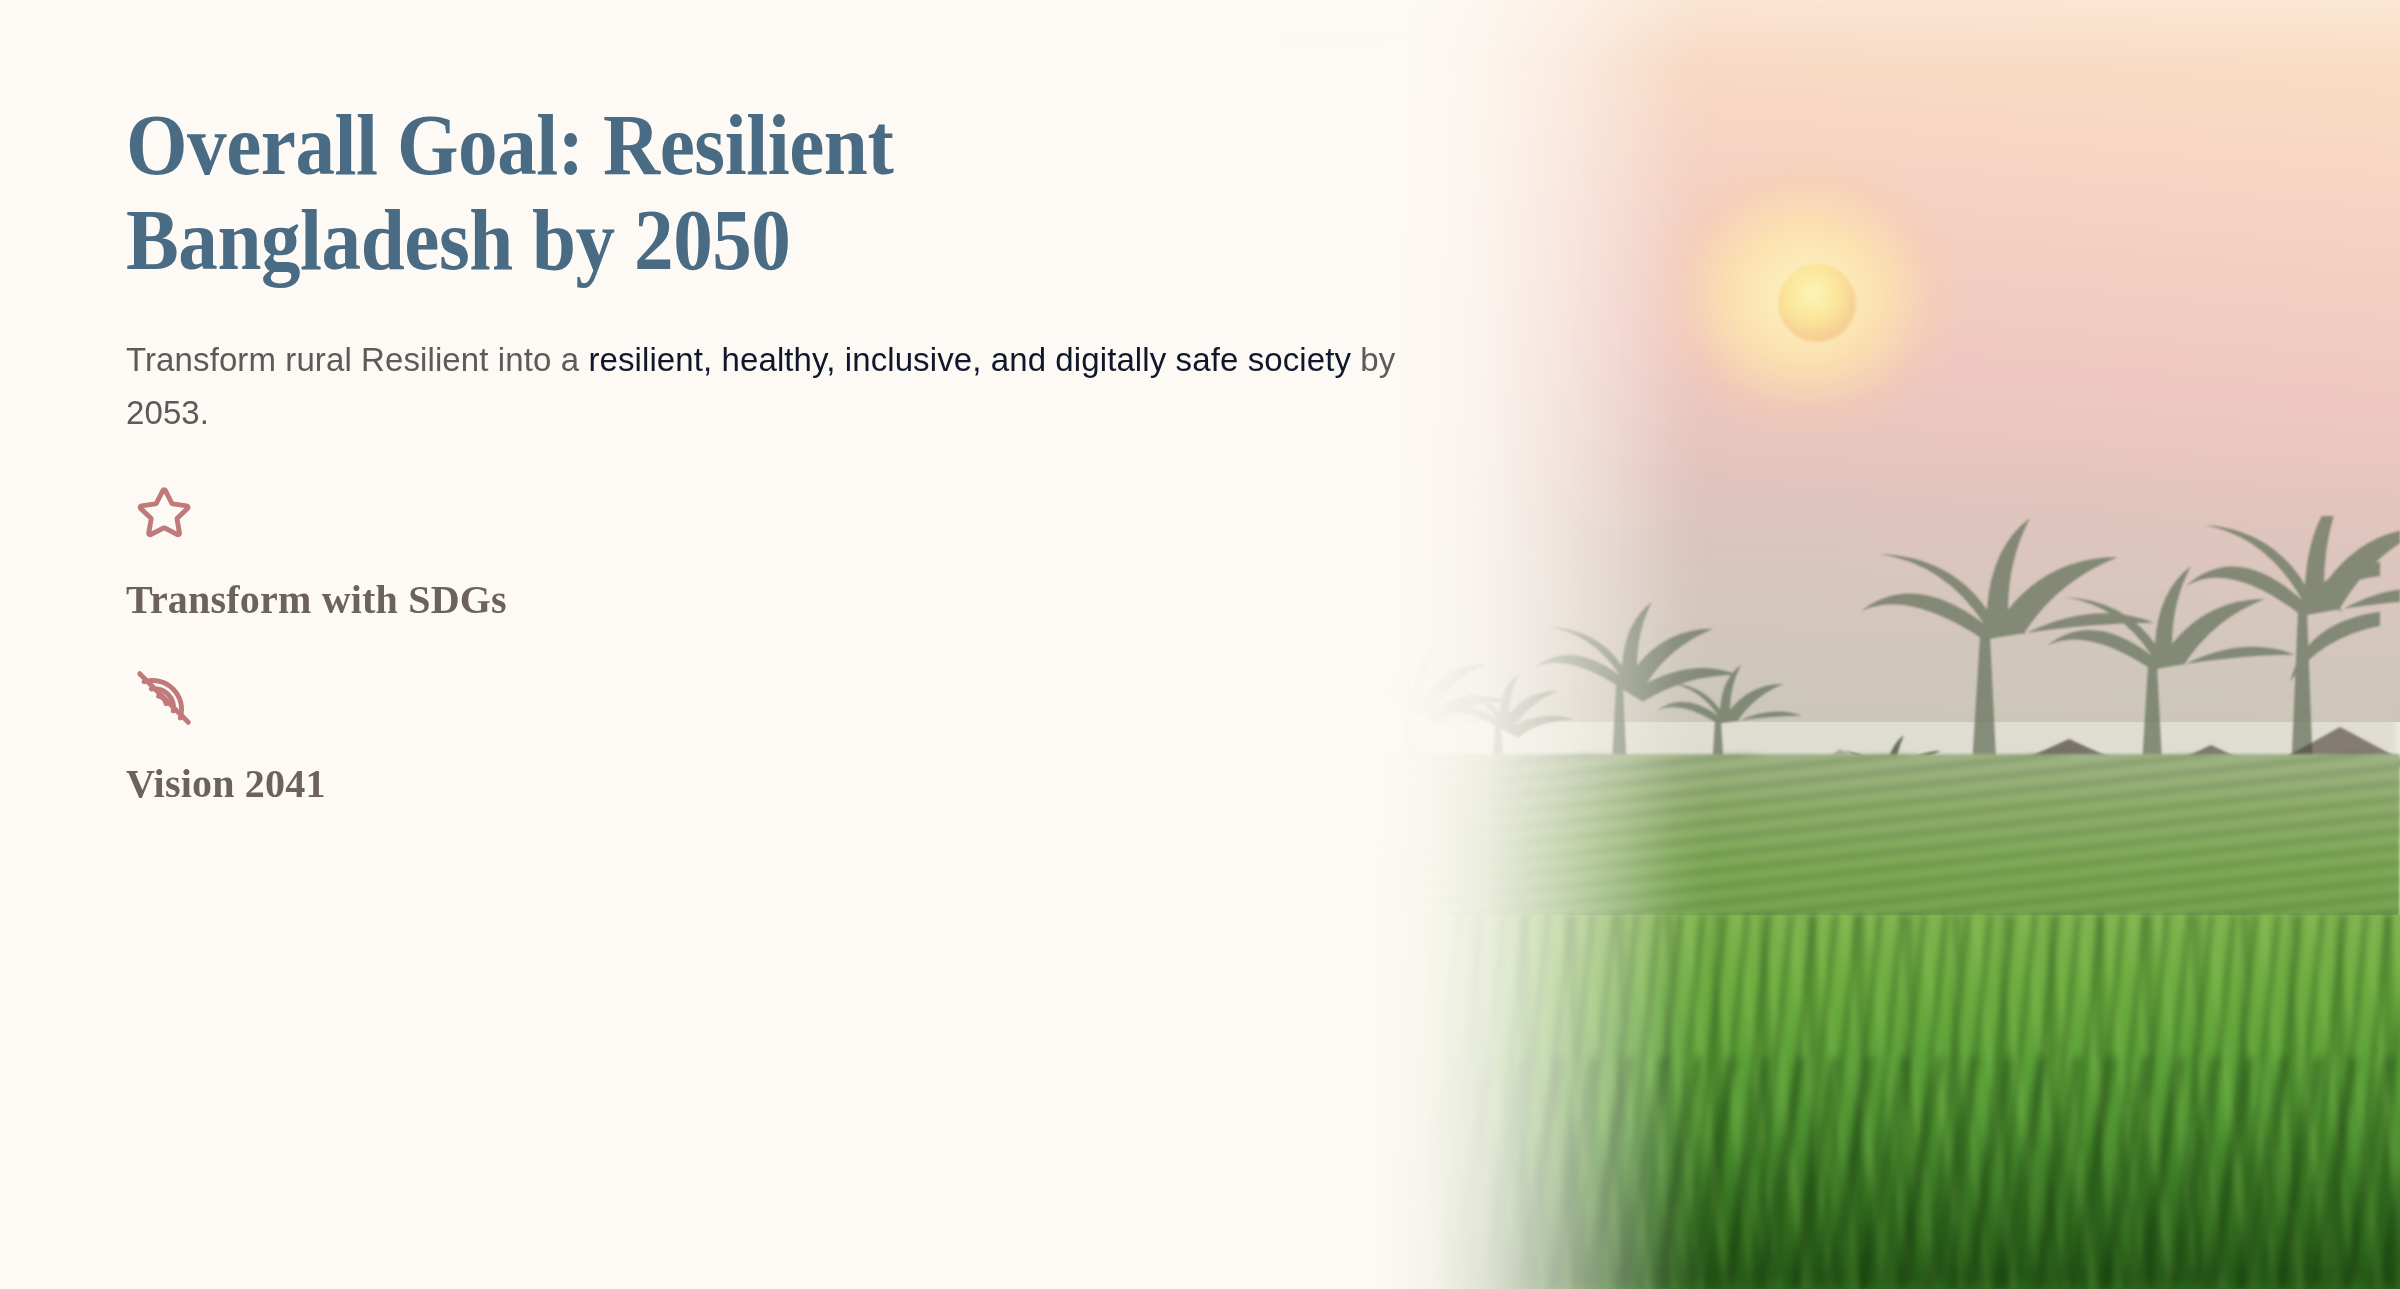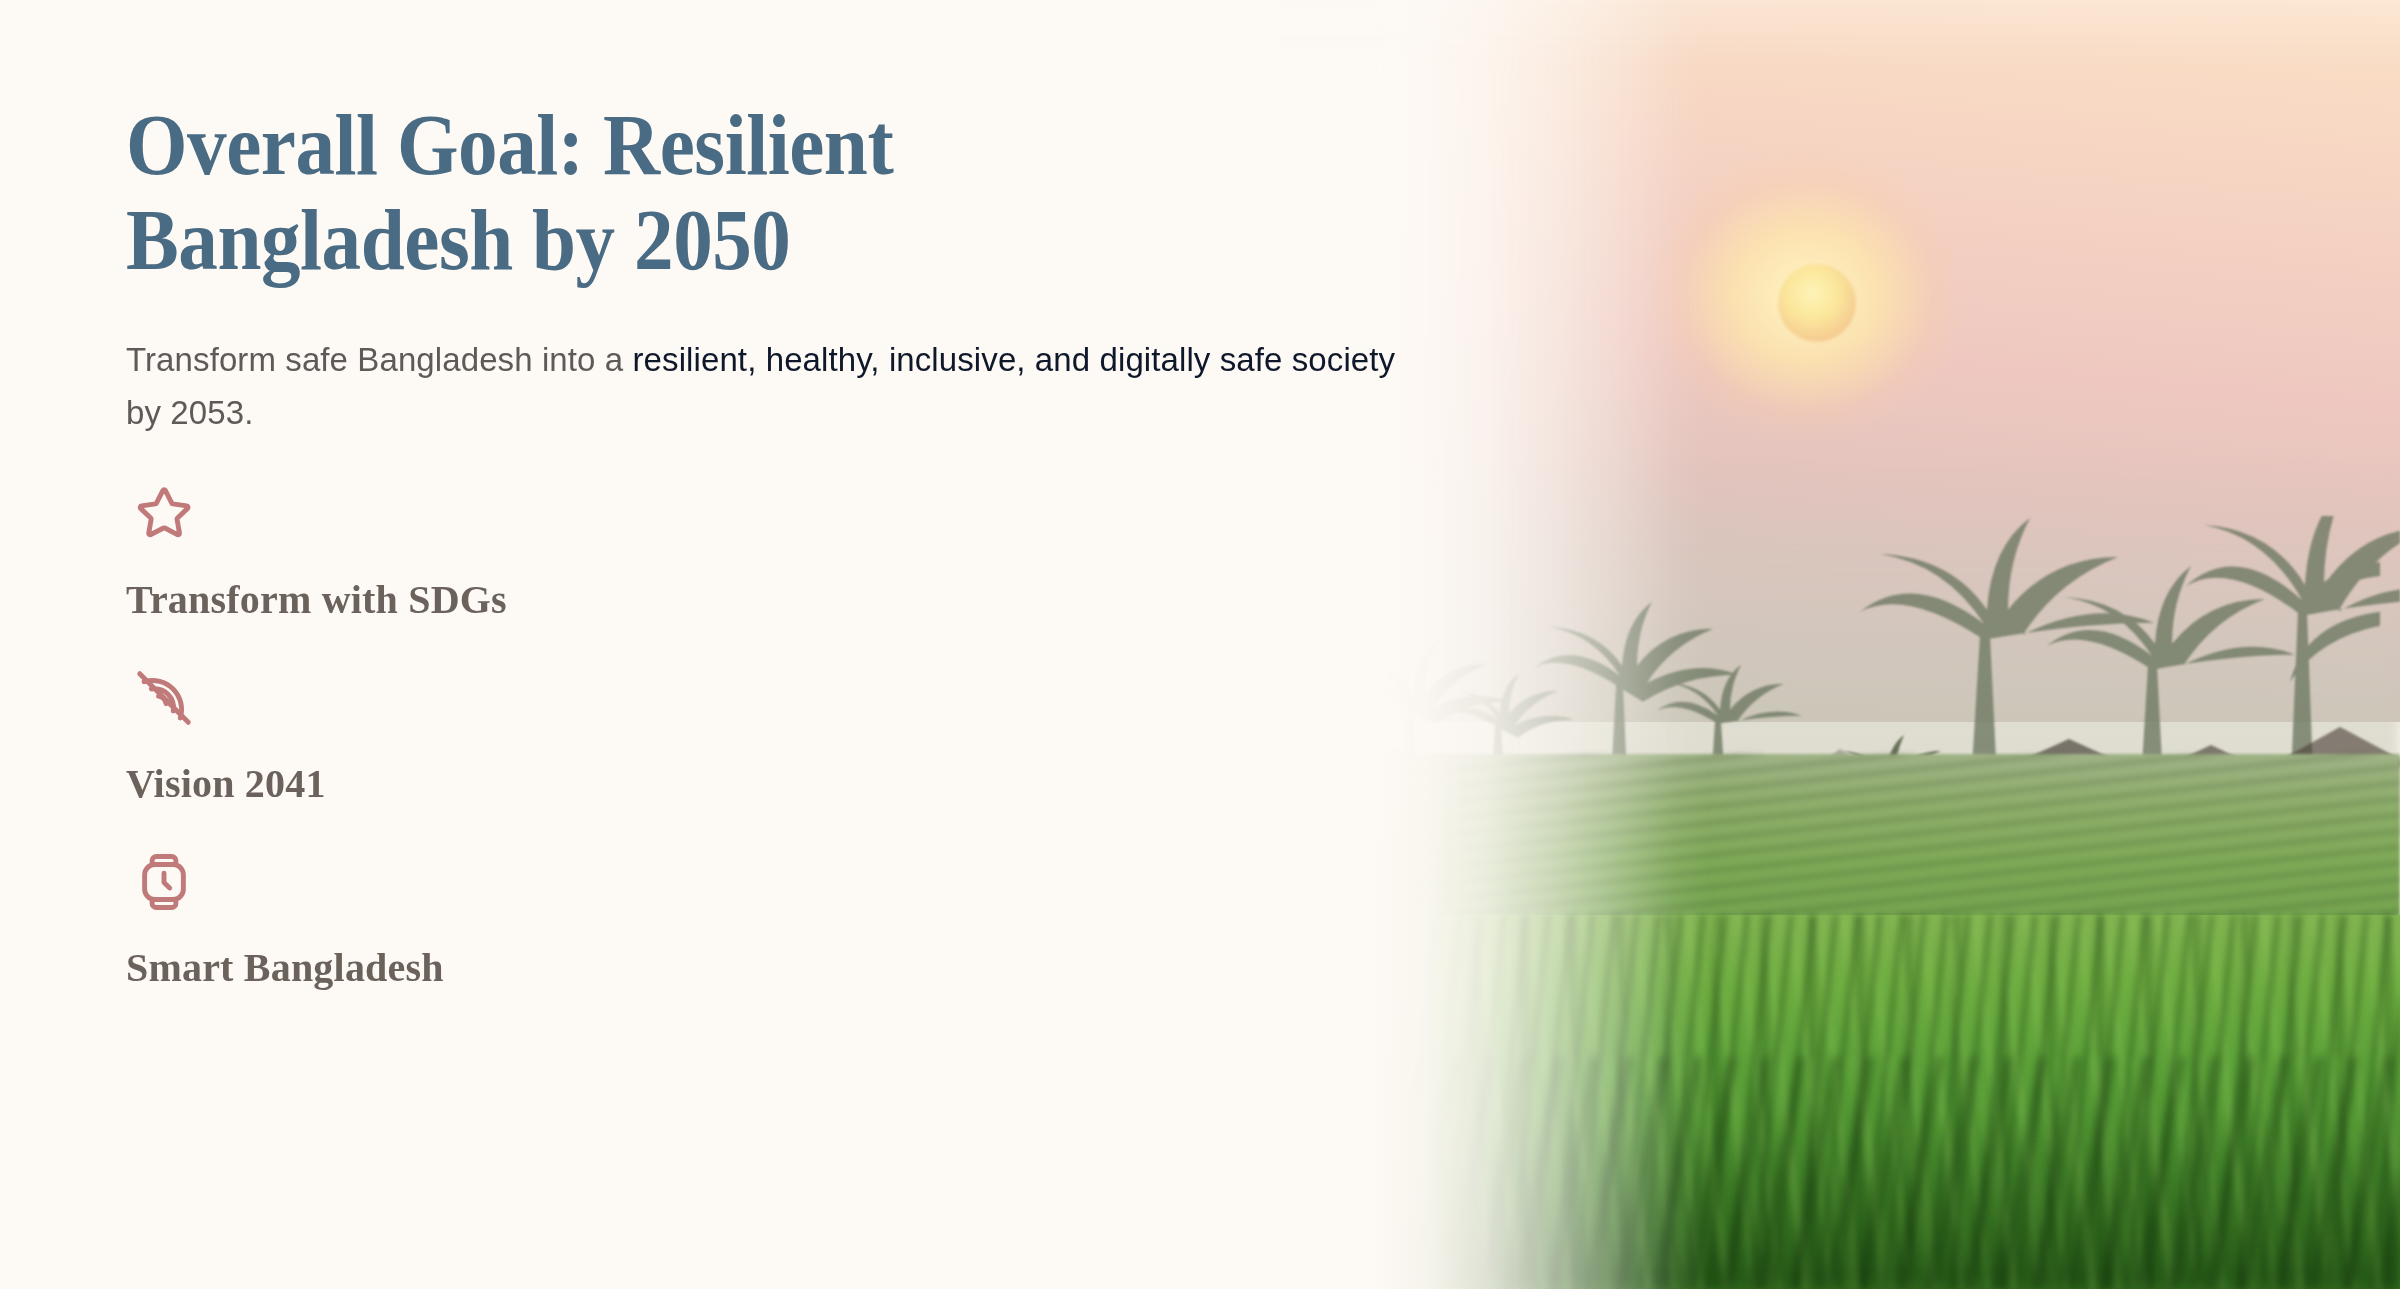--- a/index.html
+++ b/index.html
@@ -329,21 +329,21 @@
 
       <div class="photo-fade-left"></div>
       <div class="photo-fade-top"></div>
     </div>
   </div>
 
   <div class="content">
 
     <h1 class="title">Overall Goal: Resilient Bangladesh by 2050</h1>
 
-    <p class="subtitle"><span>Transform safe Bangladesh into a </span><span class="hl">resilient, healthy, inclusive, and digitally safe society</span><span> by 2053.</span></p>
+    <p class="subtitle"><span>Transform rural Resilient into a </span><span class="hl">resilient, healthy, inclusive, and digitally safe society</span><span> by 2053.</span></p>
 
     <div class="features">
 
       <div class="feature">
         <span class="feature-icon">
           <svg viewBox="0 0 24 24" aria-hidden="true">
             <path d="M11.6 2.9a.55.55 0 0 1 .95 0l2.45 4.9a.55.55 0 0 0 .42.3l5.4.78c.45.07.63.62.3.94l-3.9 3.76a.55.55 0 0 0-.16.49l.92 5.3c.08.45-.4.8-.8.58l-4.83-2.52a.55.55 0 0 0-.51 0L6.9 19.95c-.4.22-.88-.13-.8-.58l.92-5.3a.55.55 0 0 0-.16-.49L2.96 9.82c-.33-.32-.15-.87.3-.94l5.4-.78a.55.55 0 0 0 .42-.3Z"></path>
           </svg>
         </span>
         <span class="feature-label">Transform with SDGs</span>
@@ -354,27 +354,16 @@
           <svg viewBox="0 0 24 24" aria-hidden="true">
             <path d="M9.9 11.3a3.6 3.6 0 0 1 2.9 2.9"></path>
             <path d="M7.1 8.5a7.4 7.4 0 0 1 8.5 8.5"></path>
             <path d="M4.3 5.7a11.2 11.2 0 0 1 14 14"></path>
             <path d="M2.6 2.6 21.4 21.4"></path>
           </svg>
         </span>
         <span class="feature-label">Vision 2041</span>
       </div>
 
-      <div class="feature">
-        <span class="feature-icon">
-          <svg viewBox="0 0 24 24" aria-hidden="true">
-            <rect x="4.5" y="5.2" width="15" height="13.6" rx="4"></rect>
-            <path d="M7.4 5.2V3.7a1.6 1.6 0 0 1 1.6-1.6h6a1.6 1.6 0 0 1 1.6 1.6v1.5"></path>
-            <path d="M7.4 18.8v1.5a1.6 1.6 0 0 0 1.6 1.6h6a1.6 1.6 0 0 0 1.6-1.6v-1.5"></path>
-            <path d="M12 8.6v3.6l2.2 2.1"></path>
-          </svg>
-        </span>
-        <span class="feature-label">Smart Bangladesh</span>
-      </div>
 
     </div>
   </div>
 </div>
 
 </body></html>

